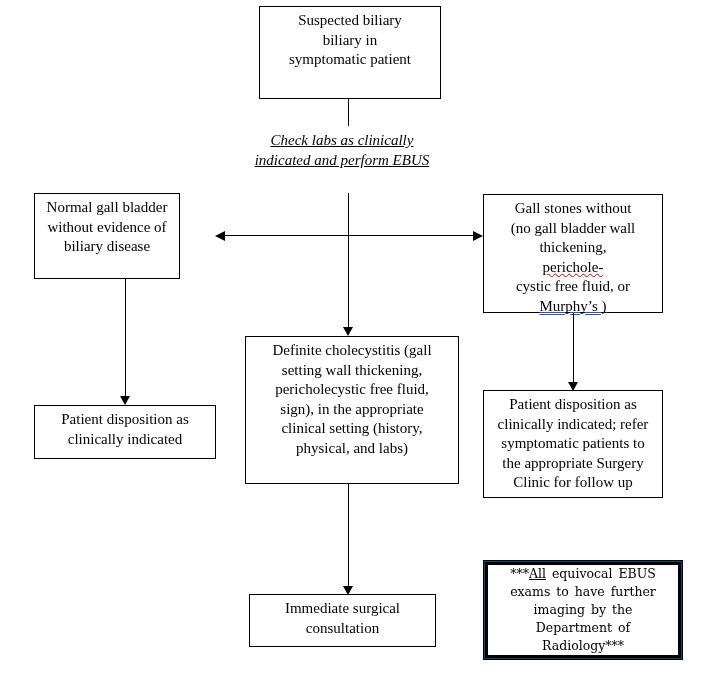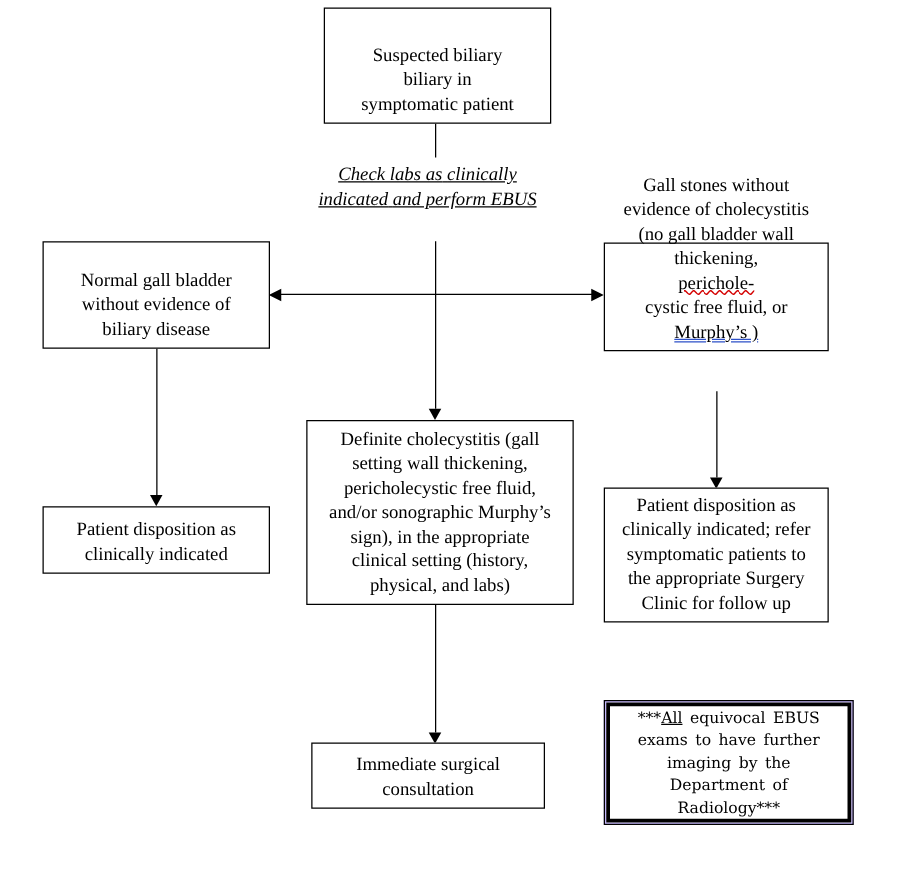--- a/index.html
+++ b/index.html
@@ -13,21 +13,21 @@
   }
   .canvas{position:absolute;left:0;top:0;width:725px;height:695px;}
 
   
   .node{
     position:absolute;
     box-sizing:border-box;
     border:1px solid #000000;
     background:#ffffff;
     display:flex;
-    align-items:flex-end;
+    align-items:flex-start;
     justify-content:center;
     text-align:center;
     font-size:15px;
     line-height:1.30;
     padding:4px 6px;
   }
   .node span{display:block;}
 
   
   .floating-label{
@@ -80,21 +80,21 @@
     text-decoration-color:#2d50c8;
     text-decoration-thickness:1px;
     text-underline-offset:1px;
   }
 
   
   .note-outer{
     position:absolute;
     box-sizing:border-box;
     border:1px solid #000000;
-    background:#c4b5fd;
+    background:#0c4a6e;
     padding:1px;
   }
   .note-inner{
     box-sizing:border-box;
     width:100%;height:100%;
     border:3px solid #000000;
     background:#ffffff;
     display:flex;
     align-items:center;
     justify-content:center;
@@ -128,32 +128,31 @@
     <span>and perform EBUS</span>
   </div>
 
   <div class="vline" style="left:348px;top:193px;height:134px;"></div>
   <div class="arrow-down" style="left:343px;top:327px;"></div>
 
   <div class="hline" style="left:222px;top:235px;width:254px;"></div>
   <div class="arrow-left" style="left:215px;top:231px;"></div>
   <div class="arrow-right" style="left:473px;top:231px;"></div>
 
-  <div class="node" style="left:34px;top:193px;width:182px;height:86px;">
+  <div class="node" style="left:34px;top:193px;width:146px;height:86px;">
     <div>
       <span>Normal gall bladder</span>
       <span>without evidence of</span>
       <span>biliary disease</span>
     </div>
   </div>
 
-  <div class="node" style="left:483px;top:194px;width:180px;height:87px;">
+  <div class="node" style="left:483px;top:194px;width:180px;height:119px;">
     <div>
       <span>Gall stones without</span>
-      <span>evidence of cholecystitis</span>
       <span>(no gall bladder wall</span>
       <span>
           <span>thickening, </span>
           <span class="spell-error">perichole-</span>
         </span>
       <span>cystic free fluid, or</span>
       <span>
           <span class="grammar-error">Murphy’s )</span>
         </span>
     </div>
@@ -163,21 +162,20 @@
   <div class="arrow-down" style="left:120px;top:396px;"></div>
 
   <div class="vline" style="left:573px;top:313px;height:69px;"></div>
   <div class="arrow-down" style="left:568px;top:382px;"></div>
 
   <div class="node" style="left:245px;top:336px;width:214px;height:148px;">
     <div>
       <span>Definite cholecystitis (gall</span>
       <span>setting wall thickening,</span>
       <span>pericholecystic free fluid,</span>
-      <span>and/or sonographic Murphy’s</span>
       <span>sign), in the appropriate</span>
       <span>clinical setting (history,</span>
       <span>physical, and labs)</span>
     </div>
   </div>
 
   <div class="node" style="left:34px;top:405px;width:182px;height:54px;">
     <div>
       <span>Patient disposition as</span>
       <span>clinically indicated</span>

